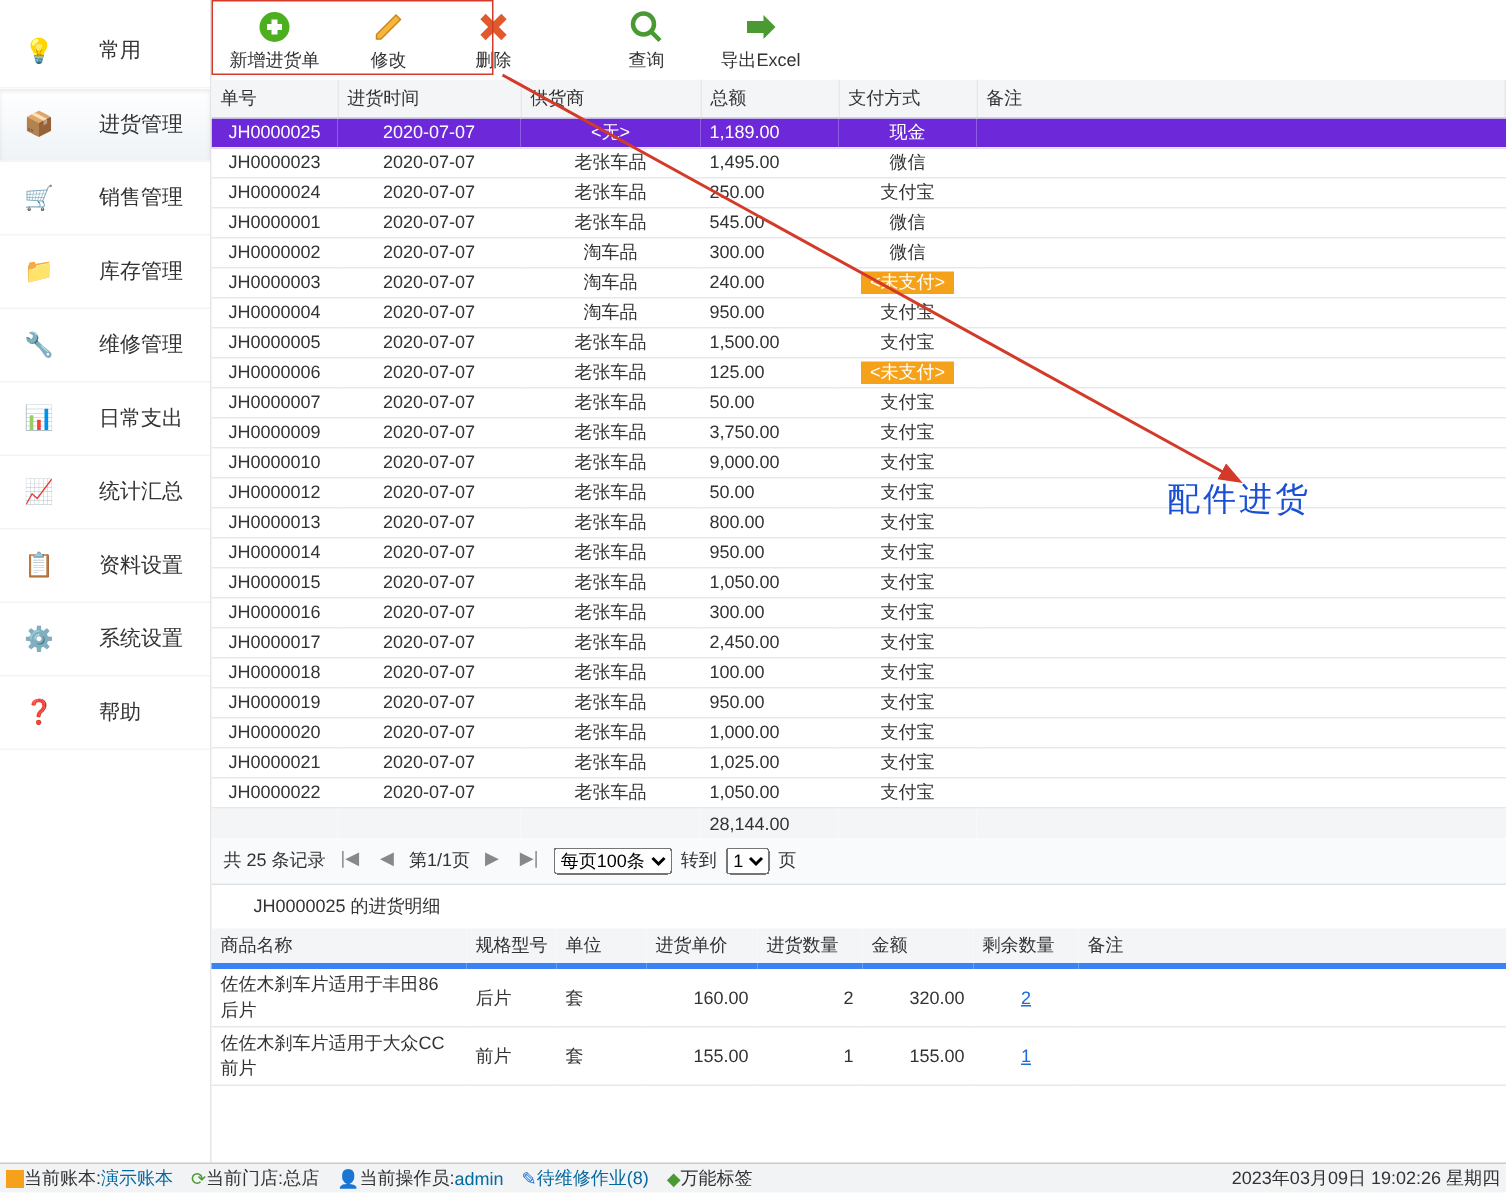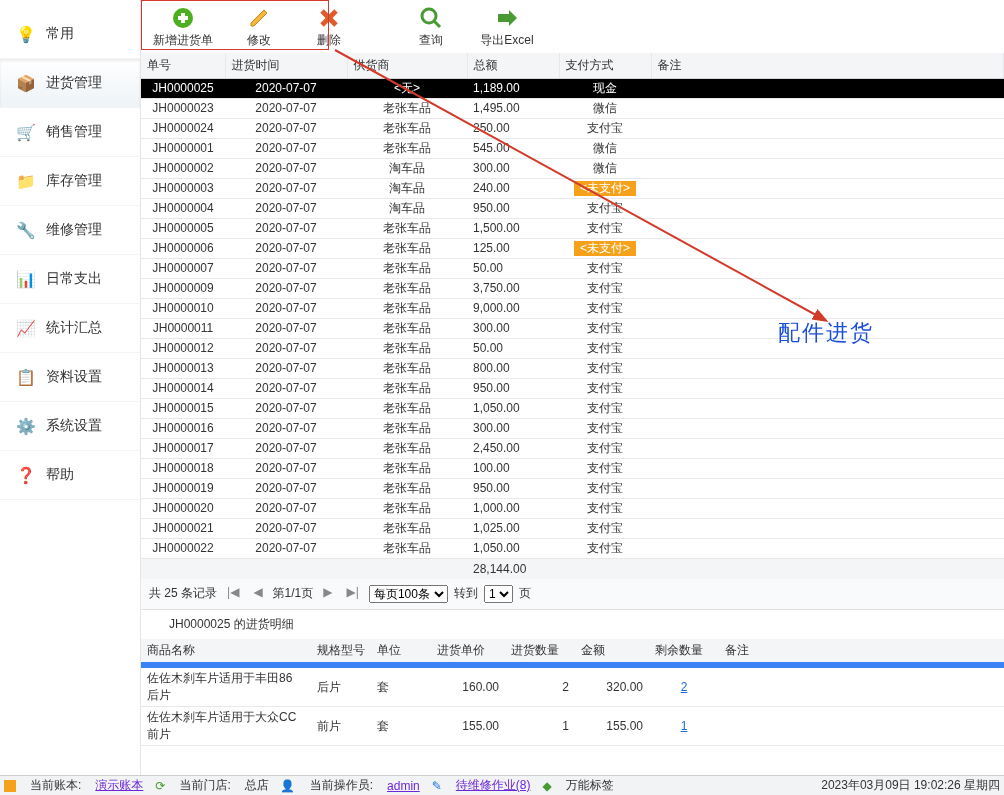--- a/index.html
+++ b/index.html
@@ -2,51 +2,51 @@
 <html><head>
 <meta charset="utf-8">
 <style>
   * { box-sizing: border-box; margin: 0; padding: 0; }
   html, body { width: 1004px; height: 795px; font-family: "Microsoft YaHei", Arial, sans-serif; font-size: 12px; color: #333; background: #fff; overflow: hidden; }
   .app { display: flex; height: 775px; }
   .sidebar { width: 140px; display: flex; flex-direction: column; padding-top: 10px; }
   .side-item { display: flex; align-items: center; height: 49px; padding-left: 16px; gap: 10px; cursor: pointer; border-bottom: 1px solid #f4f4f4; }
   .side-item.active { background: linear-gradient(#fff,#eef3f7); box-shadow: inset 0 2px 3px rgba(0,0,0,.08); }
   .side-item .ico { width: 20px; height: 20px; display: inline-flex; align-items: center; justify-content: center; font-size: 16px; }
-  .side-item span.label { font-size: 14px; }
+  .side-item span.label { font-size: 14px; margin-left: 20px; }
   .main { flex: 1; display: flex; flex-direction: column; border-left: 1px solid #e5e5e5; position: relative; }
   .toolbar { display: flex; align-items: center; padding: 4px 8px 2px; gap: 14px; }
   .tbtn { width: 56px; display: flex; flex-direction: column; align-items: center; justify-content: center; padding: 2px 4px; gap: 2px; cursor: pointer; }
   .tbtn.wide { width: 68px; }
   .tbtn .icon { width: 24px; height: 24px; display:flex; align-items:center; justify-content:center; }
   .tbtn .tlabel { font-size: 12px; }
   .highlight-box { position: absolute; left: 0; top: 0; width: 188px; height: 50px; border: 1px solid #d33a2a; pointer-events: none; }
   .tbl-wrap { flex: 0 0 auto; }
   table { width: 100%; border-collapse: collapse; table-layout: fixed; }
   .head-row th { background: #f3f5f7; font-weight: 400; text-align: left; padding: 4px 6px; border-bottom: 1px solid #d0d5da; border-right: 1px solid #e6e9ec; }
   .data-row td { border-bottom: 1px solid #e6e9ec; padding: 2px 6px; line-height: 15px; height: 19px; background:#fff;}
   .data-row td.al-c { text-align: center; }
   .data-row td.al-r { text-align: left; }
-  .data-row.sel td { background: #000000; color: #fff; }
+  .data-row.sel td { background: #6d28d9; color: #fff; }
   .pay-badge { display:inline-block; background:#f5a21a; color:#fff; padding:0 6px; }
   .sum-row td { background:#f3f5f7; border-top:1px solid #d0d5da; padding:3px 6px; }
   .pager { display:flex; align-items:flex-start; gap:6px; padding:6px 8px; background:#f9fafb; font-size:12px;}
   .pager .nav { color:#888; padding:0 4px; cursor:pointer; }
   .pager select { font-size:12px; }
   .annot { position:absolute; right:130px; top:318px; color:#1a4fd6; font-size:22px; letter-spacing:2px; pointer-events:none; }
   .arrow { position:absolute; left:154px; top:40px; width:560px; height:300px; pointer-events:none; }
   .detail-title { padding:6px 8px; font-size:12px;margin-left:20px; }
-  .detail-tbl th { background:#f3f5f7; text-align:left; font-weight:400; padding:3px 6px; border-bottom:6px solid #3b82f6;}
+  .detail-tbl th { background:#f3f5f7; text-align:left; font-weight:400; padding:3px 6px; border-bottom:4px solid #3b82f6;}
   .detail-tbl td { border-bottom:1px solid #e6e9ec; padding:2px 6px; height:18px;}
   .detail-tbl tr.sel td { background:#0a84ff; color:#fff; }
   .detail-tbl .al-r { text-align:right; } .detail-tbl .al-c{text-align:center;}
   .remain-link { color:#1a6dd6; text-decoration: underline; }
   .status-bar { position:absolute; bottom:0; left:0; right:0; height:20px; background:#f2f3f4; border-top:1px solid #ccc; display:flex; align-items:center; font-size:12px; gap:12px; padding:0 4px;}
-  .status-bar .blk { display:flex; align-items:center; gap:14px; }
-  .status-bar a { color:#6d28d9; text-decoration:underline; }
+  .status-bar .blk { display:flex; align-items:center; gap:0; }
+  .status-bar a { color:#0369a1; }
   .status-bar .spacer { flex:1; }
   .sep-line { height:1px; background:#e0e3e6; }
   .scroll-shadow { overflow:hidden; }
 </style>
 </head>
 <body>
 
 <div class="app">
   <div class="sidebar" id="sidebar">
       <div class="side-item">
@@ -257,28 +257,20 @@
               <td class="al-c">老张车品</td>
               <td class="al-r">3,750.00</td>
               <td class="al-c">支付宝</td>
               <td></td>
             </tr>
             <tr class="data-row">
               <td class="al-c">JH0000010</td>
               <td class="al-c">2020-07-07</td>
               <td class="al-c">老张车品</td>
               <td class="al-r">9,000.00</td>
-              <td class="al-c">支付宝</td>
-              <td></td>
-            </tr>
-            <tr class="data-row">
-              <td class="al-c">JH0000011</td>
-              <td class="al-c">2020-07-07</td>
-              <td class="al-c">老张车品</td>
-              <td class="al-r">300.00</td>
               <td class="al-c">支付宝</td>
               <td></td>
             </tr>
             <tr class="data-row">
               <td class="al-c">JH0000012</td>
               <td class="al-c">2020-07-07</td>
               <td class="al-c">老张车品</td>
               <td class="al-r">50.00</td>
               <td class="al-c">支付宝</td>
               <td></td>

